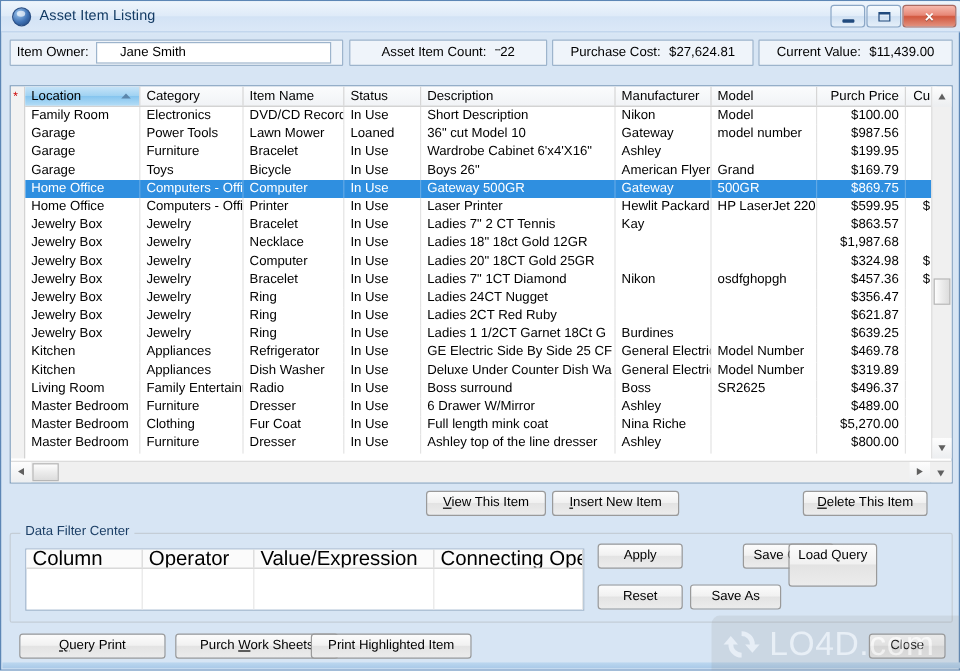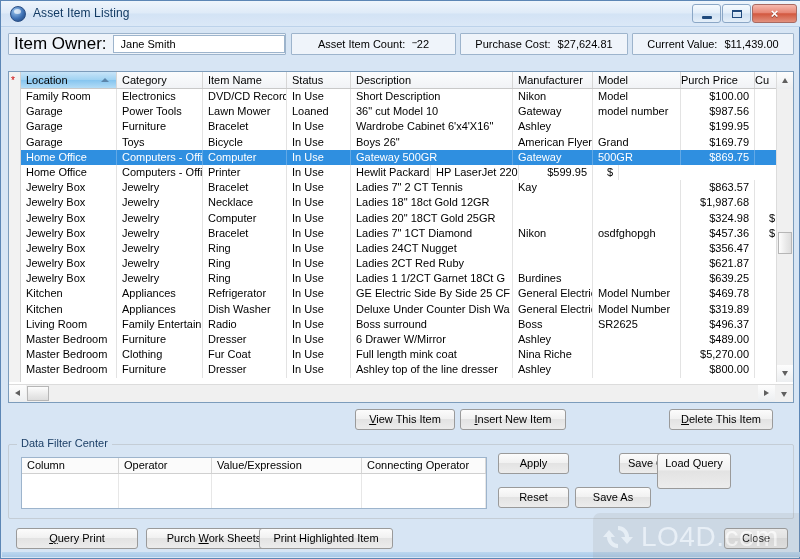--- a/index.html
+++ b/index.html
@@ -120,30 +120,30 @@
     border: 1px solid #9db4cc;
     background: #eff4fa;
     box-sizing: border-box;
     display: flex;
     align-items: center;
     border-radius: 1px;
   }
   .field-label {
     padding-left: 5px;
     padding-right: 4px;
-    font-size: 17px;
+    font-size: 11px;
     white-space: nowrap;
   }
   .textbox {
     border: 1px solid #9db4cc;
     background: #ffffff;
     height: 18px;
     line-height: 17px;
     font-size: 11px;
-    padding-left: 7px;
+    padding-left: 19px;
     box-sizing: border-box;
     font-family: "Liberation Sans", sans-serif;
     color: #000;
     outline: none;
   }
   #grp-owner { left: 0; top: 0; width: 278px; }
   #grp-owner .textbox { width: 196px; margin-left: 2px; }
   #grp-count { left: 283px; top: 0; width: 165px; justify-content: center; }
   #grp-cost  { left: 452px; top: 0; width: 168px; justify-content: center; }
   #grp-value { left: 624px; top: 0; width: 162px; justify-content: center; }
@@ -212,21 +212,21 @@
     background: linear-gradient(to bottom, #c8e4f8 0%, #9fd2f2 50%, #86c5ef 52%, #b3dcf6 100%);
   }
   .sort-arrow {
     position: absolute;
     right: 7px; top: 6px;
     width: 0; height: 0;
     border-left: 4px solid transparent;
     border-right: 4px solid transparent;
     border-bottom: 4px solid #5b86ab;
   }
-  .hcell.num { padding-right: 5px; padding-left: 0; }
+  .hcell.num { text-align: right; padding-right: 5px; padding-left: 0; }
 
   .grid-body {
     position: absolute;
     left: 12px; top: 17px;
     width: 760px; height: 293px;
     overflow: hidden;
   }
   .grow {
     display: flex;
     height: 15.2px;
@@ -394,21 +394,21 @@
     display: flex;
     height: 16px;
     border-bottom: 1px solid #d0d0d0;
     background: #fbfbfb;
     box-sizing: border-box;
   }
   .ft-head div {
     border-right: 1px solid #d6d6d6;
     padding-left: 5px;
     line-height: 15px;
-    font-size: 11px;
+    font-size: 17px;
     box-sizing: border-box;
     white-space: nowrap;
     overflow: hidden;
   }
   .ft-body { display: flex; height: 34px; }
   .ft-body div {
     border-right: 1px solid #e7e7e7;
     box-sizing: border-box;
     height: 34px;
   }
@@ -585,20 +585,21 @@
             <div class="gcell c5">Gateway</div>
             <div class="gcell c6">500GR</div>
             <div class="gcell c7 num">$869.75</div>
             <div class="gcell c8 num"></div>
           </div>
           <div class="grow">
             <div class="gcell c0">Home Office</div>
             <div class="gcell c1">Computers - Offic</div>
             <div class="gcell c2">Printer</div>
             <div class="gcell c3">In Use</div>
+            <div class="gcell c4">Laser Printer</div>
             <div class="gcell c5">Hewlit Packard</div>
             <div class="gcell c6">HP LaserJet 220</div>
             <div class="gcell c7 num">$599.95</div>
             <div class="gcell c8 num">$</div>
           </div>
           <div class="grow">
             <div class="gcell c0">Jewelry Box</div>
             <div class="gcell c1">Jewelry</div>
             <div class="gcell c2">Bracelet</div>
             <div class="gcell c3">In Use</div>

